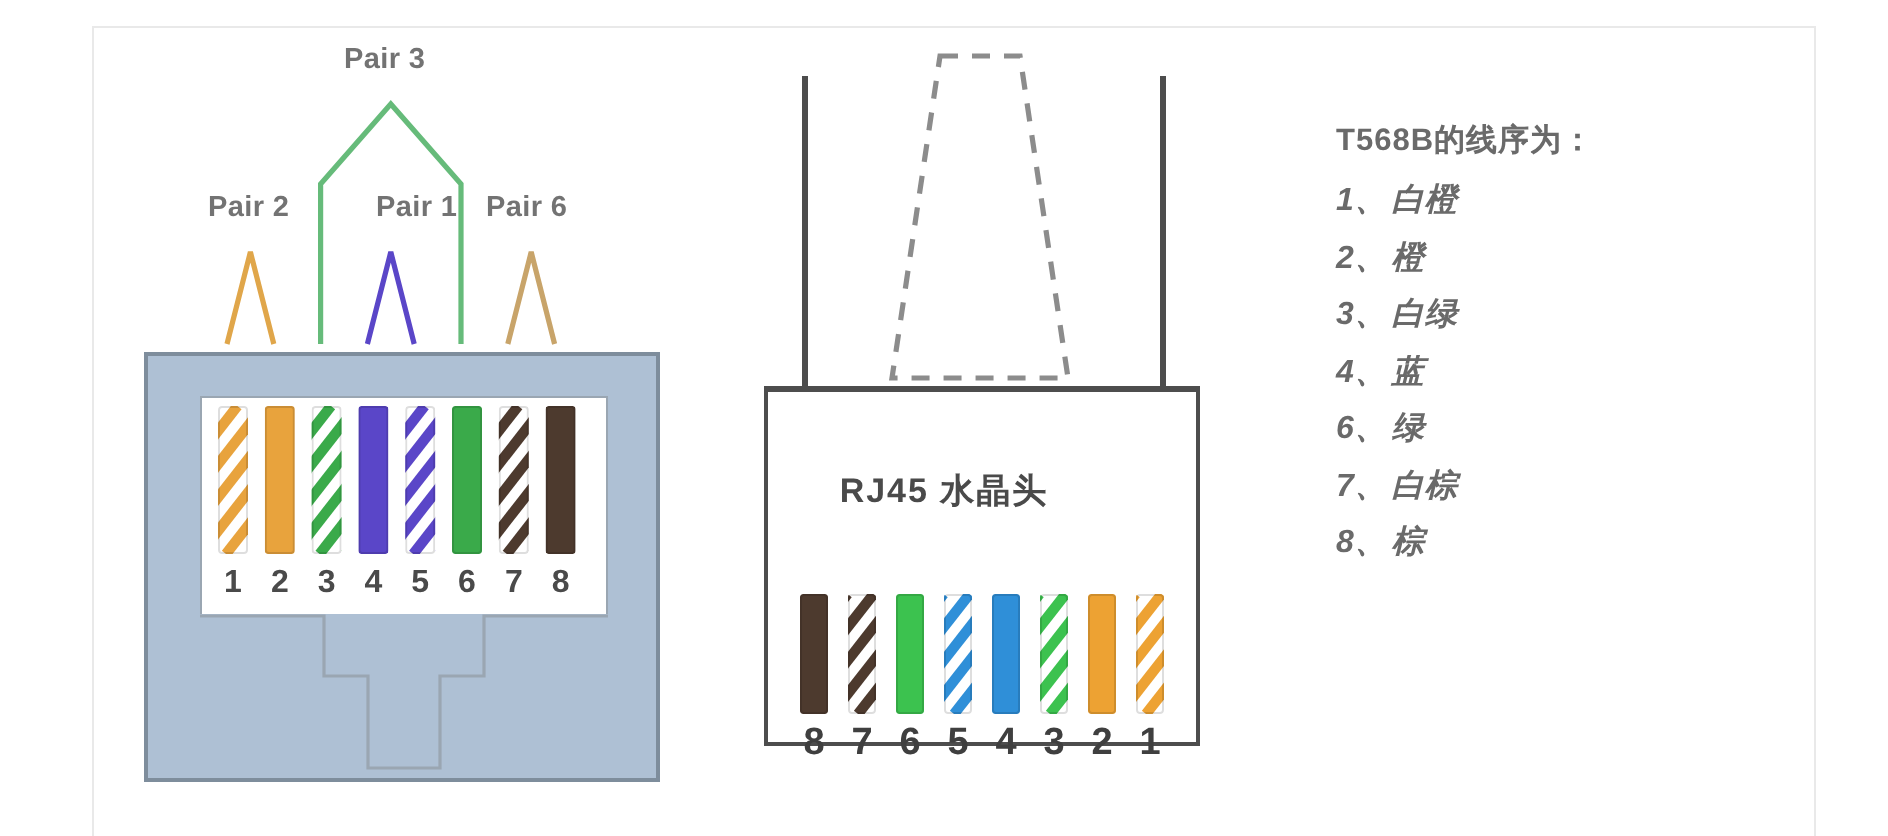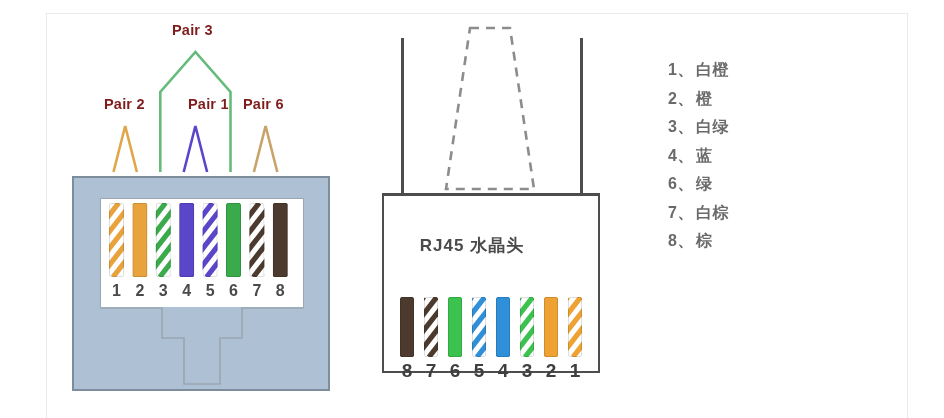--- a/index.html
+++ b/index.html
@@ -26,21 +26,21 @@
     background:#fff;
   }
 
   
   .arches{position:absolute;left:0;top:0;width:360px;height:180px;}
 
   .pair-label{
     position:absolute;
     font-size:14.5px;
     font-weight:bold;
-    color:#7f1d1d;
+    color:#737373;
     white-space:nowrap;
     letter-spacing:.2px;
   }
 
   
   .jack-outer{
     position:absolute;
     left:72px; top:176px;
     width:258px; height:215px;
     background:#aec0d4;
@@ -102,20 +102,21 @@
     letter-spacing:.5px;
     white-space:nowrap;
   }
   .list-row{
     font-size:16px;
     font-weight:bold;
     color:#6a6a6a;
     margin-bottom:7.5px;
     white-space:nowrap;
     letter-spacing:.5px;
+    font-style:italic;
   }
   .list-row .idx{display:inline-block;}
   .list-row .nm{display:inline-block;margin-left:2px;}
   svg{display:block;overflow:visible;}
 </style>
 </head>
 <body>
 
 <div id="stage">
 
@@ -411,20 +412,21 @@
       <text x="35" y="80" text-anchor="middle" font-family="&quot;Liberation Sans&quot;, sans-serif" font-size="19" font-weight="bold" fill="#3f3f3f">7</text>
       <text x="59" y="80" text-anchor="middle" font-family="&quot;Liberation Sans&quot;, sans-serif" font-size="19" font-weight="bold" fill="#3f3f3f">6</text>
       <text x="83" y="80" text-anchor="middle" font-family="&quot;Liberation Sans&quot;, sans-serif" font-size="19" font-weight="bold" fill="#3f3f3f">5</text>
       <text x="107" y="80" text-anchor="middle" font-family="&quot;Liberation Sans&quot;, sans-serif" font-size="19" font-weight="bold" fill="#3f3f3f">4</text>
       <text x="131" y="80" text-anchor="middle" font-family="&quot;Liberation Sans&quot;, sans-serif" font-size="19" font-weight="bold" fill="#3f3f3f">3</text>
       <text x="155" y="80" text-anchor="middle" font-family="&quot;Liberation Sans&quot;, sans-serif" font-size="19" font-weight="bold" fill="#3f3f3f">2</text>
       <text x="179" y="80" text-anchor="middle" font-family="&quot;Liberation Sans&quot;, sans-serif" font-size="19" font-weight="bold" fill="#3f3f3f">1</text>
     </svg>
 
   <div class="list-wrap">
+    <div class="list-title">T568B的线序为：</div>
     <div id="legend-rows">
         <div class="list-row"><span class="idx">1、</span><span class="nm">白橙</span></div>
         <div class="list-row"><span class="idx">2、</span><span class="nm">橙</span></div>
         <div class="list-row"><span class="idx">3、</span><span class="nm">白绿</span></div>
         <div class="list-row"><span class="idx">4、</span><span class="nm">蓝</span></div>
         <div class="list-row"><span class="idx">6、</span><span class="nm">绿</span></div>
         <div class="list-row"><span class="idx">7、</span><span class="nm">白棕</span></div>
         <div class="list-row"><span class="idx">8、</span><span class="nm">棕</span></div>
       </div>
   </div>

